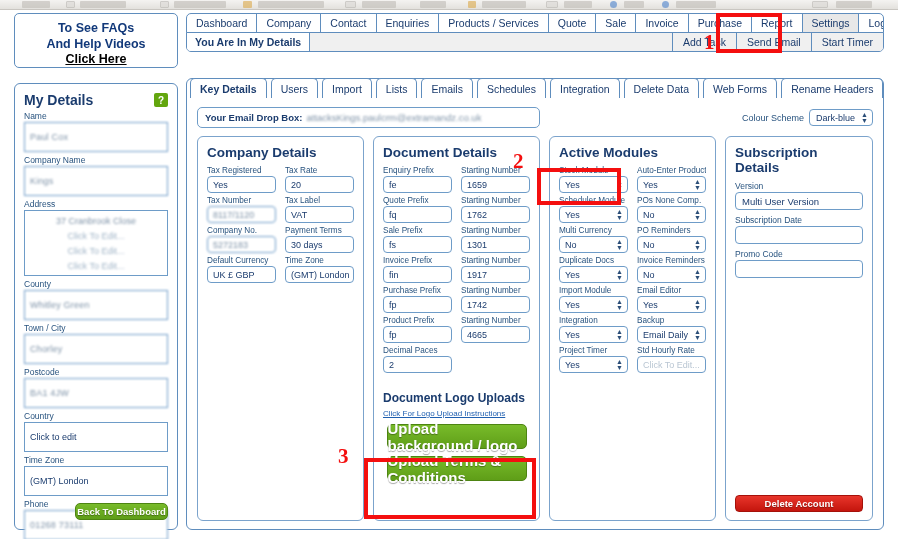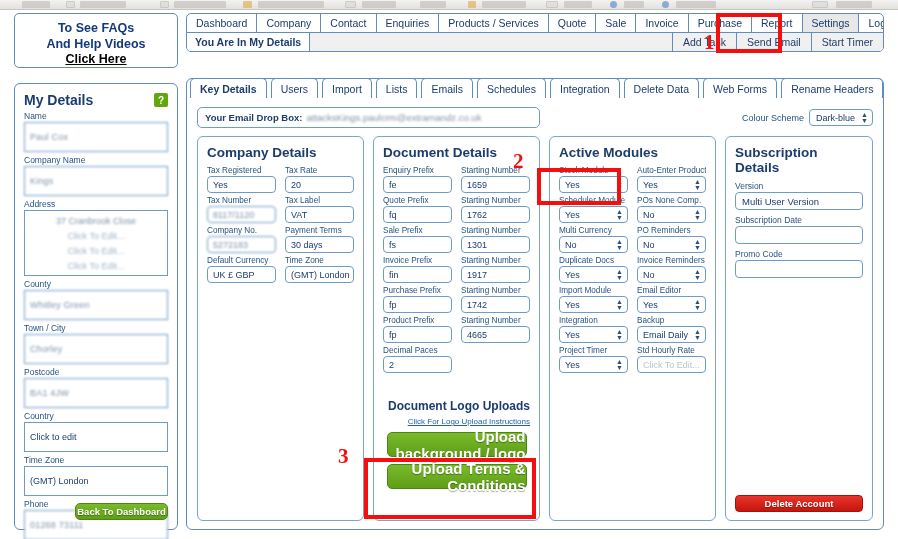--- a/index.html
+++ b/index.html
@@ -194,21 +194,21 @@
   .f2-box.blur { color: #7f93a8; filter: blur(0.9px); }
   .f2-sel {
     border: 1px solid #6e9cc8; border-radius: 4px; background: #fff;
     height: 17px; padding: 0 4px 0 5px; font-size: 9px; color: #1b3c6e;
     display: flex; align-items: center; justify-content: space-between;
     cursor: pointer; overflow: hidden;
   }
   .f2-sel.disabled { color: #b9c6d3; }
 
   
-  .logo-block { margin-top: 24px; text-align: right; }
+  .logo-block { margin-top: 16px; text-align: left; }
   .logo-title { color: #1b3c6e; font-size: 12px; font-weight: bold; }
   .logo-link {
     display: block; margin: 4px 0 6px; font-size: 8px; color: #1f5fb0;
     text-decoration: underline; cursor: pointer;
   }
   .upload-btn { height: 25px; width: 140px; margin: 0 auto 7px; font-size: 15px; }
 
   
   .sub-fld { margin-bottom: 4px; }
   .sub-label { font-size: 8.5px; color: #28537f; line-height: 12px; }

